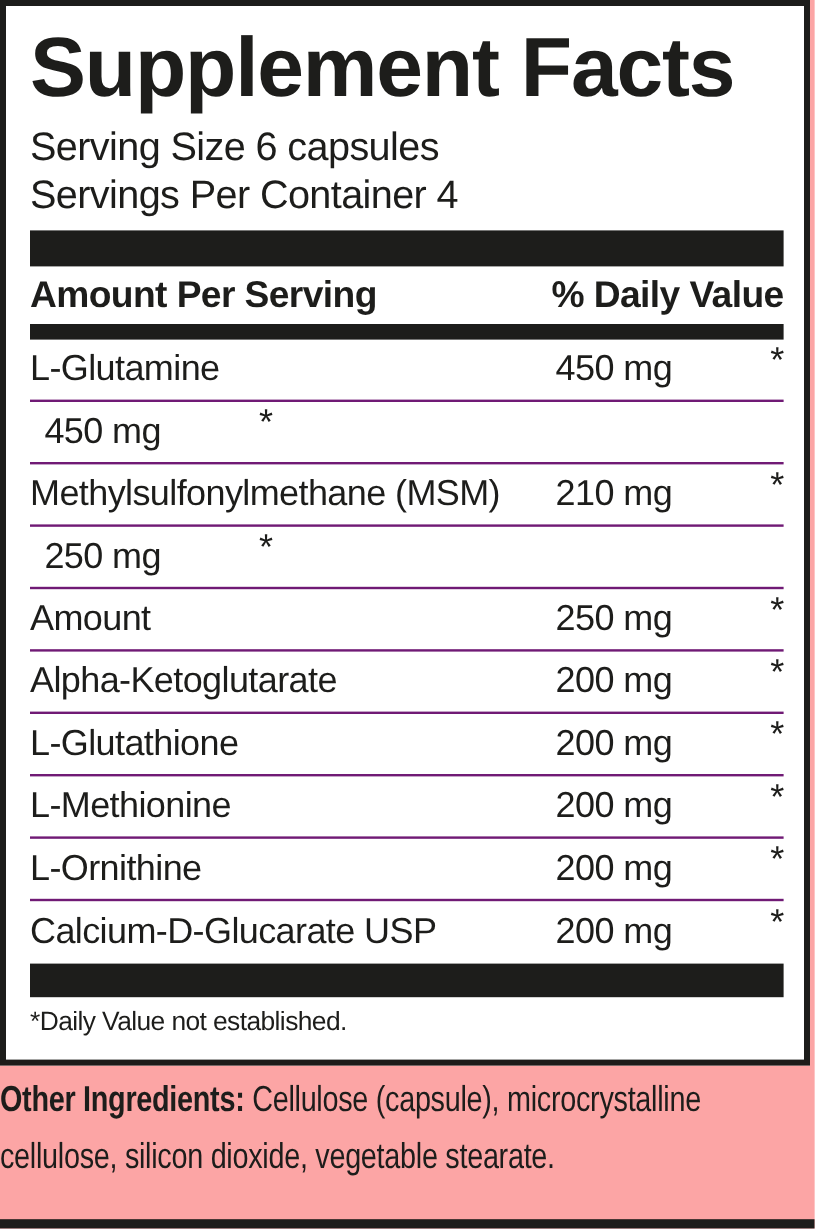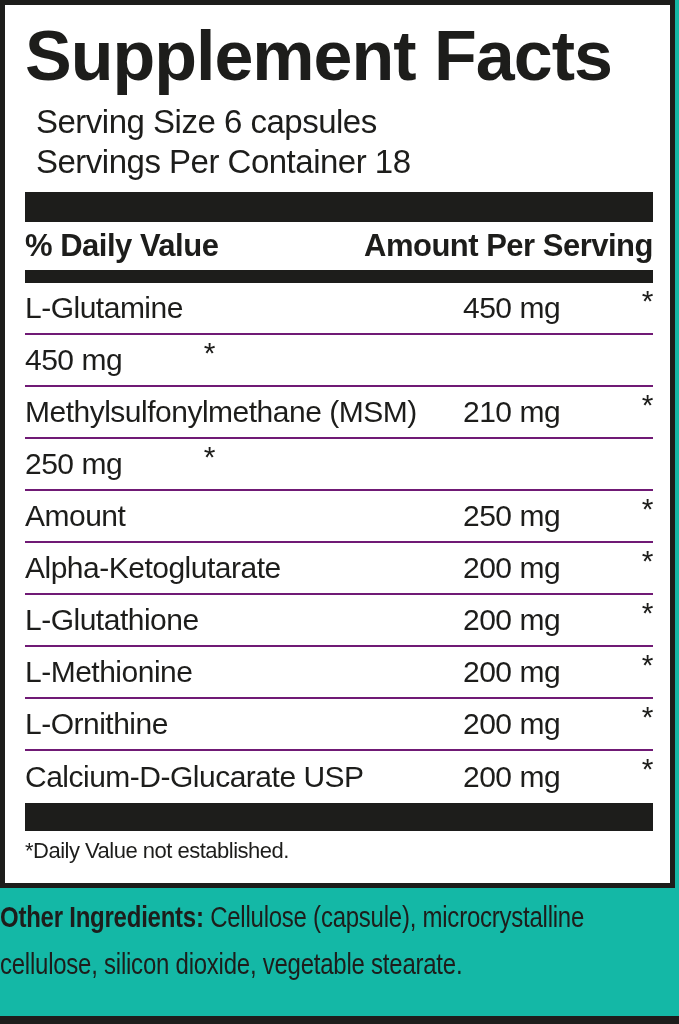--- a/index.html
+++ b/index.html
@@ -6,21 +6,21 @@
   html, body {
     width: 679px;
     background: #ffffff;
     font-family: "Liberation Sans", "DejaVu Sans", sans-serif;
     color: #1d1d1b;
   }
   .page {
     position: relative;
     width: 679px;
     height: 1024px;
-    background: #14b8a6;
+    background: #fca5a5;
     overflow: hidden;
   }
 
   
   .facts-box {
     position: absolute;
     left: 0; top: 0;
     width: 675px;
     height: 888px;
     border: 5px solid #1d1d1b;
@@ -30,21 +30,21 @@
 
   .facts-title {
     margin-top: 15px;
     font-size: 70px;
     font-weight: bold;
     letter-spacing: -1px;
     line-height: 72px;
     white-space: nowrap;
   }
 
-  .serving-block { margin-top: 10px; margin-left: 11px; }
+  .serving-block { margin-top: 10px; }
   .serving-line {
     font-size: 33px;
     line-height: 40px;
     letter-spacing: -0.5px;
     white-space: nowrap;
   }
 
   .bar { background: #1d1d1b; width: 100%; }
   .bar-thick  { height: 30px; margin-top: 10px; }
   .bar-medium { height: 13px; }
@@ -64,21 +64,21 @@
   .row {
     height: 52px;
     display: flex;
     align-items: center;
     font-size: 30px;
     letter-spacing: -0.5px;
     border-bottom: 2px solid #701a75;
   }
   .row:last-child { border-bottom: none; }
   .row .ingredient { flex: 1 1 auto; white-space: nowrap; }
-  .row .amount { width: 125px; flex: 0 0 auto; text-align: left; white-space: nowrap; }
+  .row .amount { width: 125px; flex: 0 0 auto; text-align: left; white-space: nowrap; margin-left: 12px; }
   .row .dv {
     width: 65px; flex: 0 0 auto;
     text-align: right;
     align-self: flex-start;
     padding-top: 3px;
     line-height: 30px;
   }
 
   .footnote {
     margin-top: 7px;
@@ -115,28 +115,28 @@
 <body>
 
 <div class="page">
 
   <div class="facts-box">
 
     <div class="facts-title">Supplement Facts</div>
 
     <div class="serving-block">
       <div class="serving-line">Serving Size 6 capsules</div>
-      <div class="serving-line">Servings Per Container 18</div>
+      <div class="serving-line">Servings Per Container 4</div>
     </div>
 
     <div class="bar bar-thick"></div>
 
     <div class="col-header">
+      <span>Amount Per Serving</span>
       <span>% Daily Value</span>
-      <span>Amount Per Serving</span>
     </div>
 
     <div class="bar bar-medium"></div>
 
     <div class="rows">
 
       <div class="row">
         <span class="ingredient">L-Glutamine</span>
         <span class="amount">450 mg</span>
         <span class="dv">*</span>

